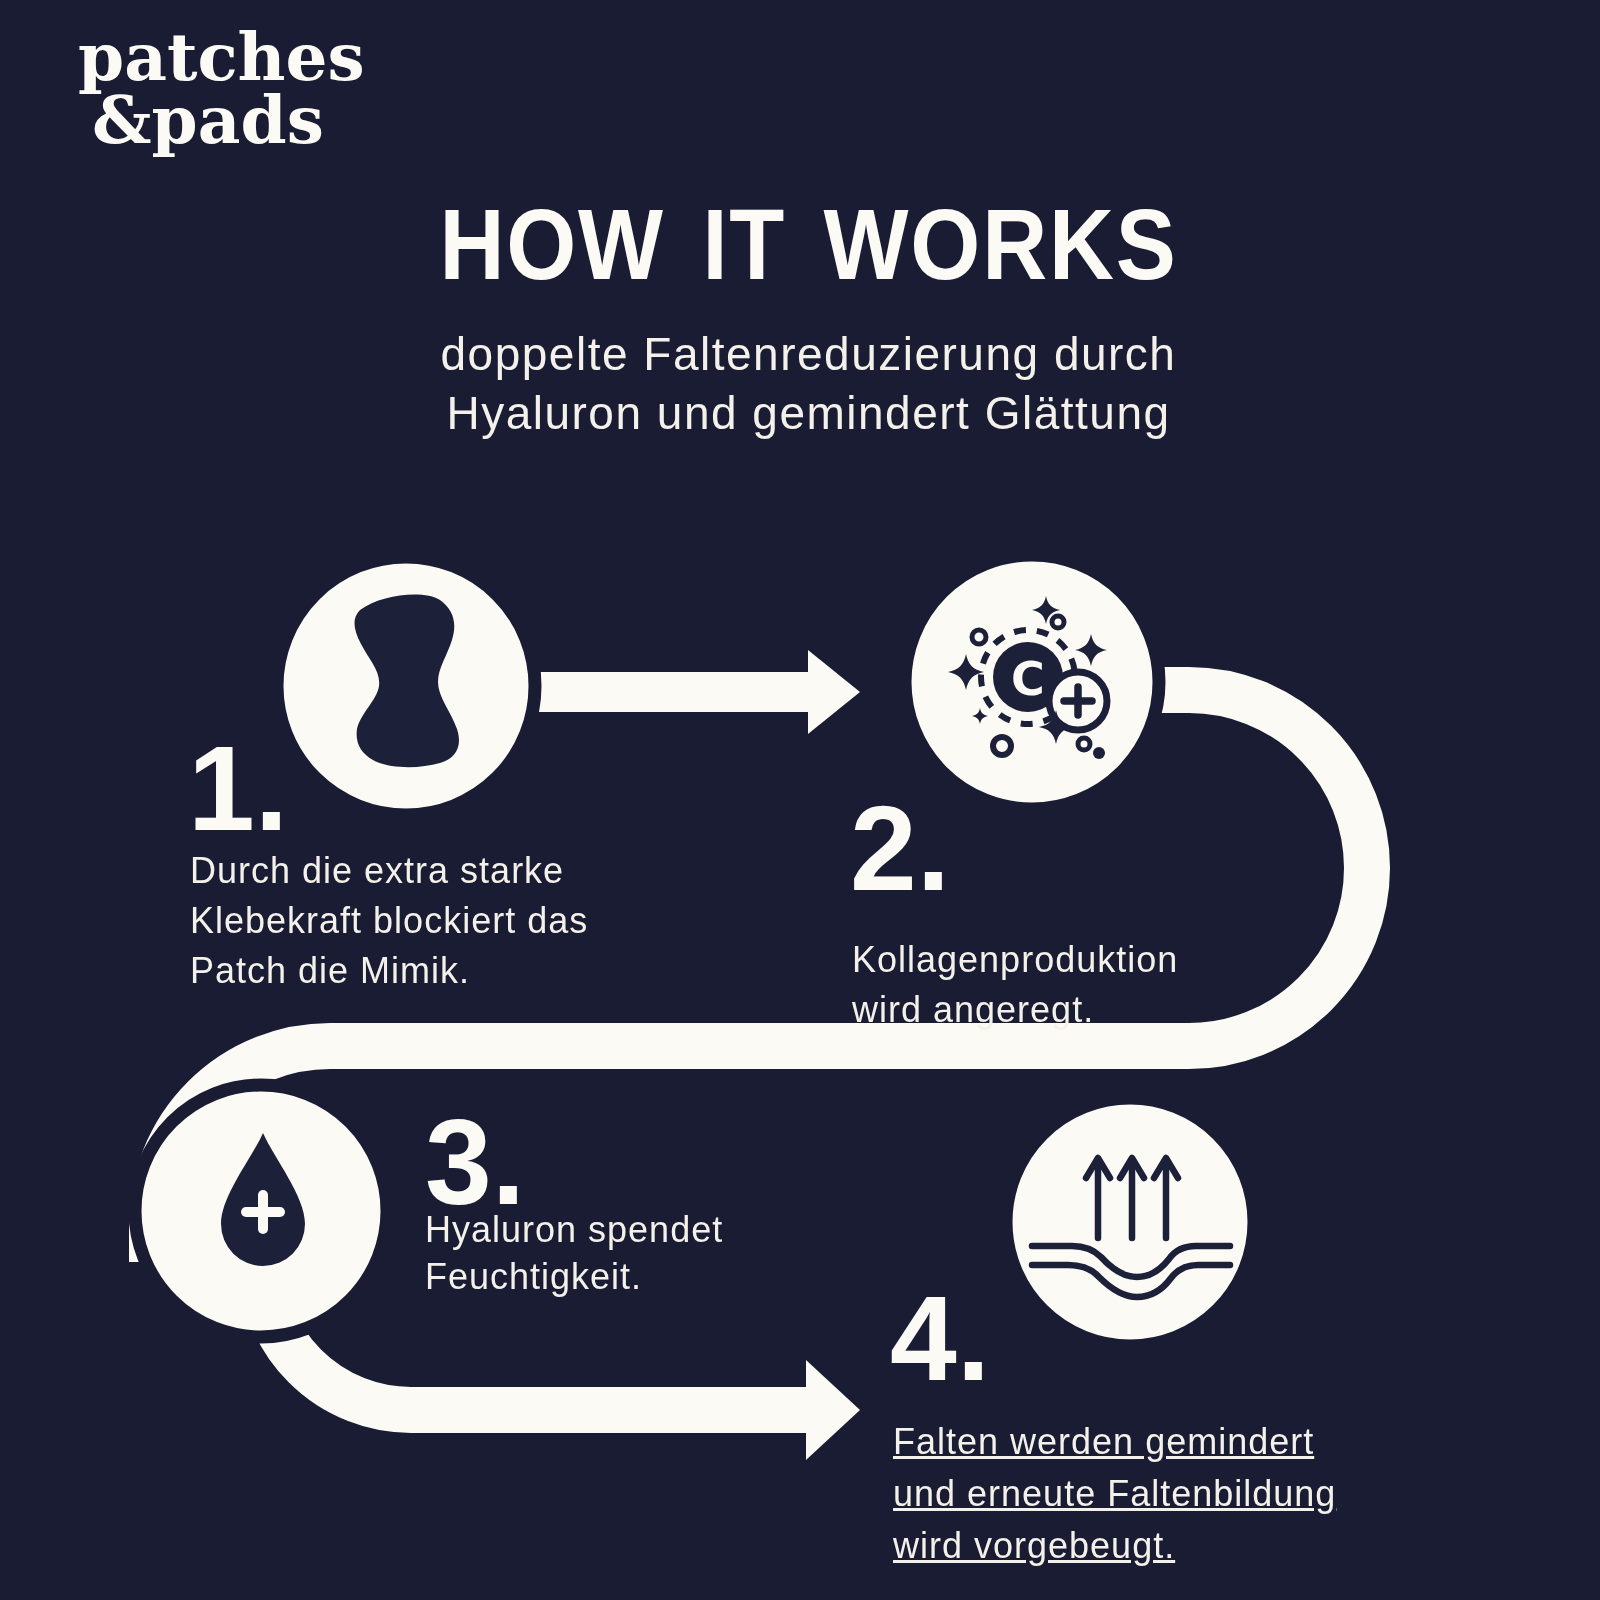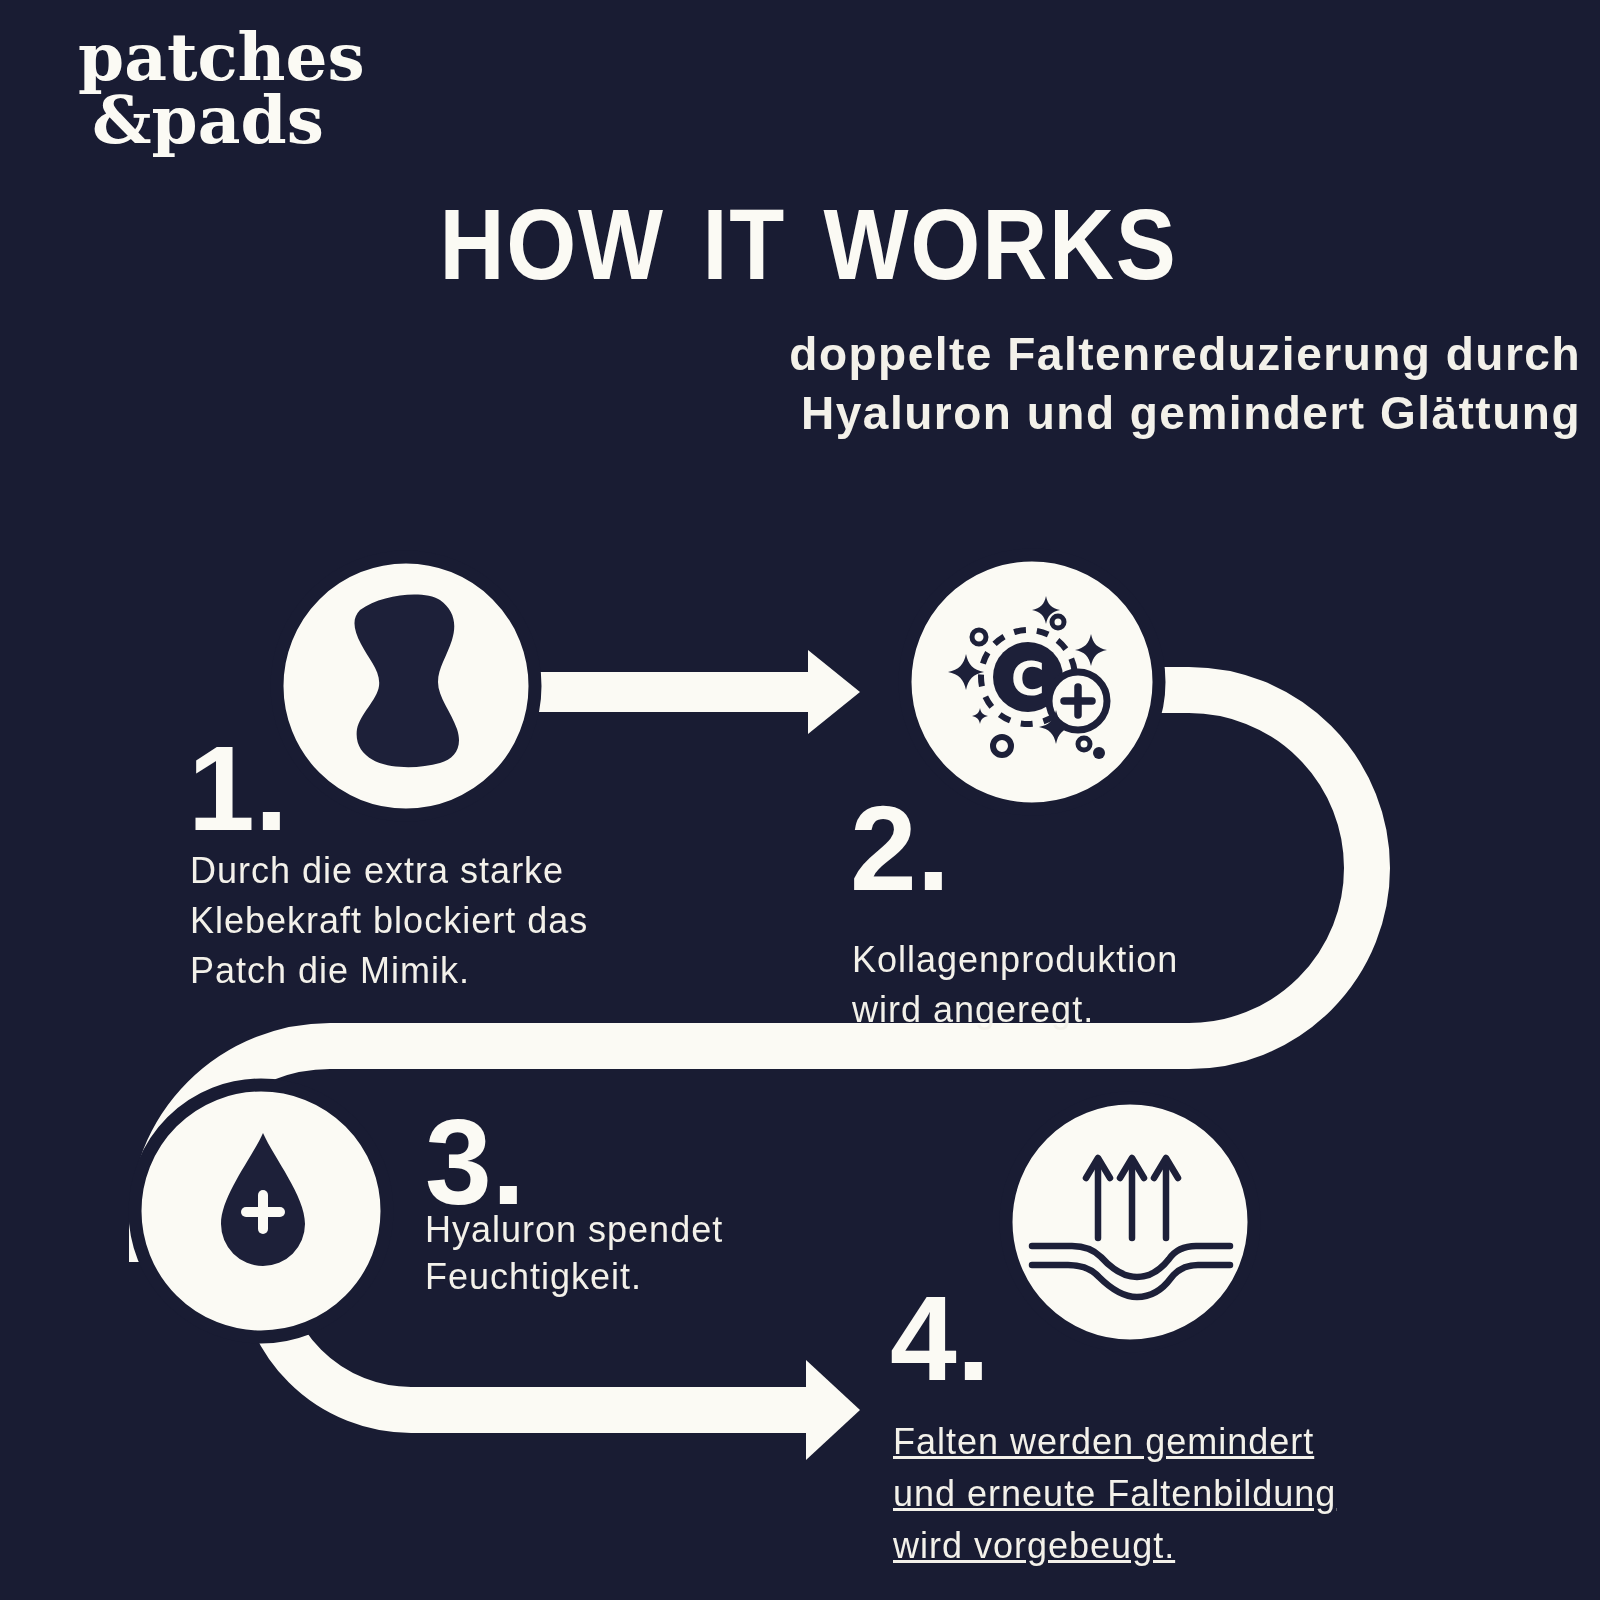--- a/index.html
+++ b/index.html
@@ -22,21 +22,21 @@
   }
   .logo .l2{padding-left:14px;}
   .header{left:0;top:192px;width:1545px;text-align:center;color:var(--white);margin-left:36px;}
   .title{
     font-size:100px;font-weight:bold;letter-spacing:2px;word-spacing:12px;
     transform:scaleX(0.9);transform-origin:center;line-height:1.05;
     color:var(--white);
   }
   .subtitle{
     margin-top:28px;font-size:46px;line-height:59px;letter-spacing:1.5px;
-    font-weight:700;color:var(--text);text-align:right;
+    font-weight:400;color:var(--text);
   }
   .step-number{
     color:var(--white);font-size:120px;font-weight:bold;line-height:1;
   }
   .step-text{
     color:var(--text);font-size:36px;line-height:50px;letter-spacing:1px;
     font-weight:400;
   }
   .n1{left:188px;top:728px;}
   .t1{left:190px;top:846px;}

